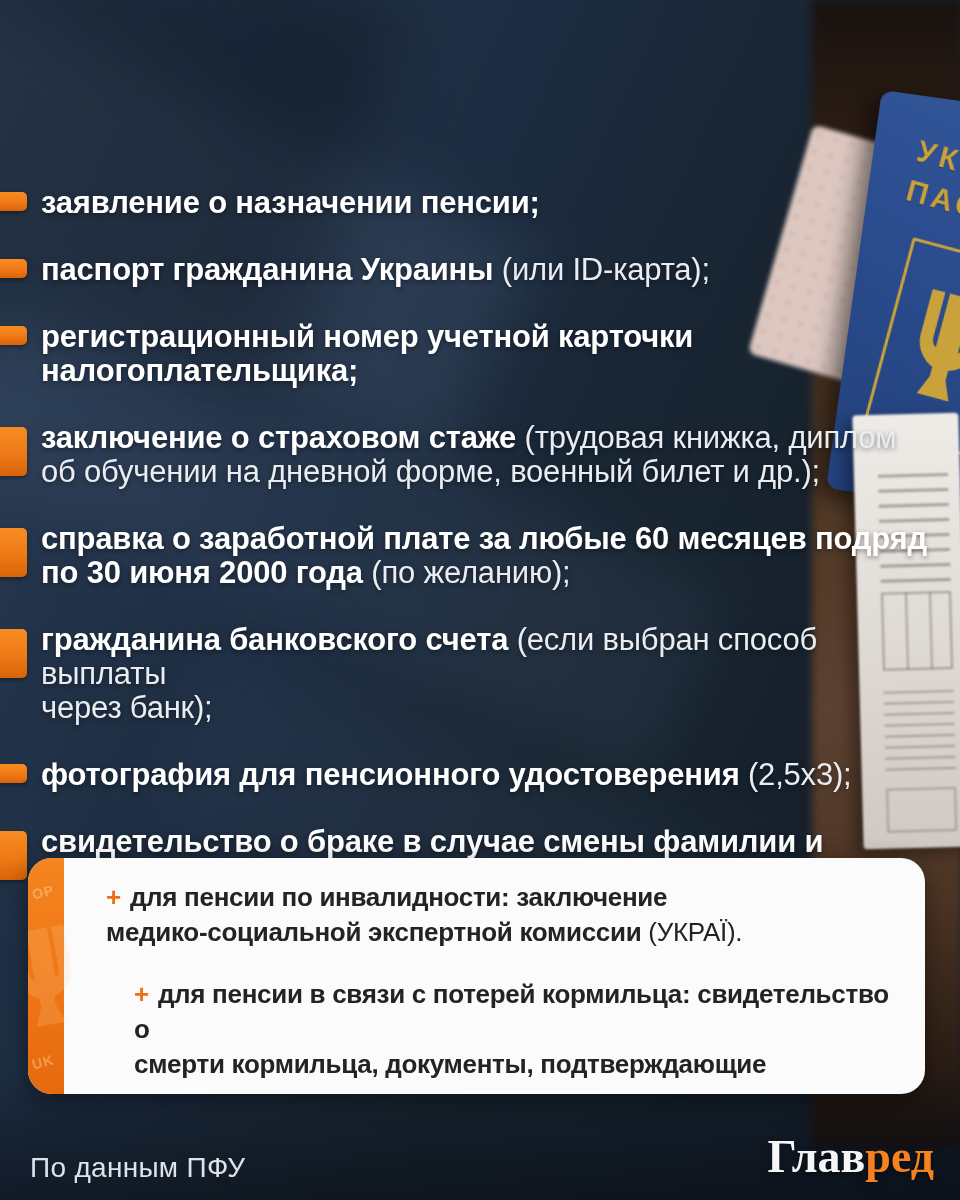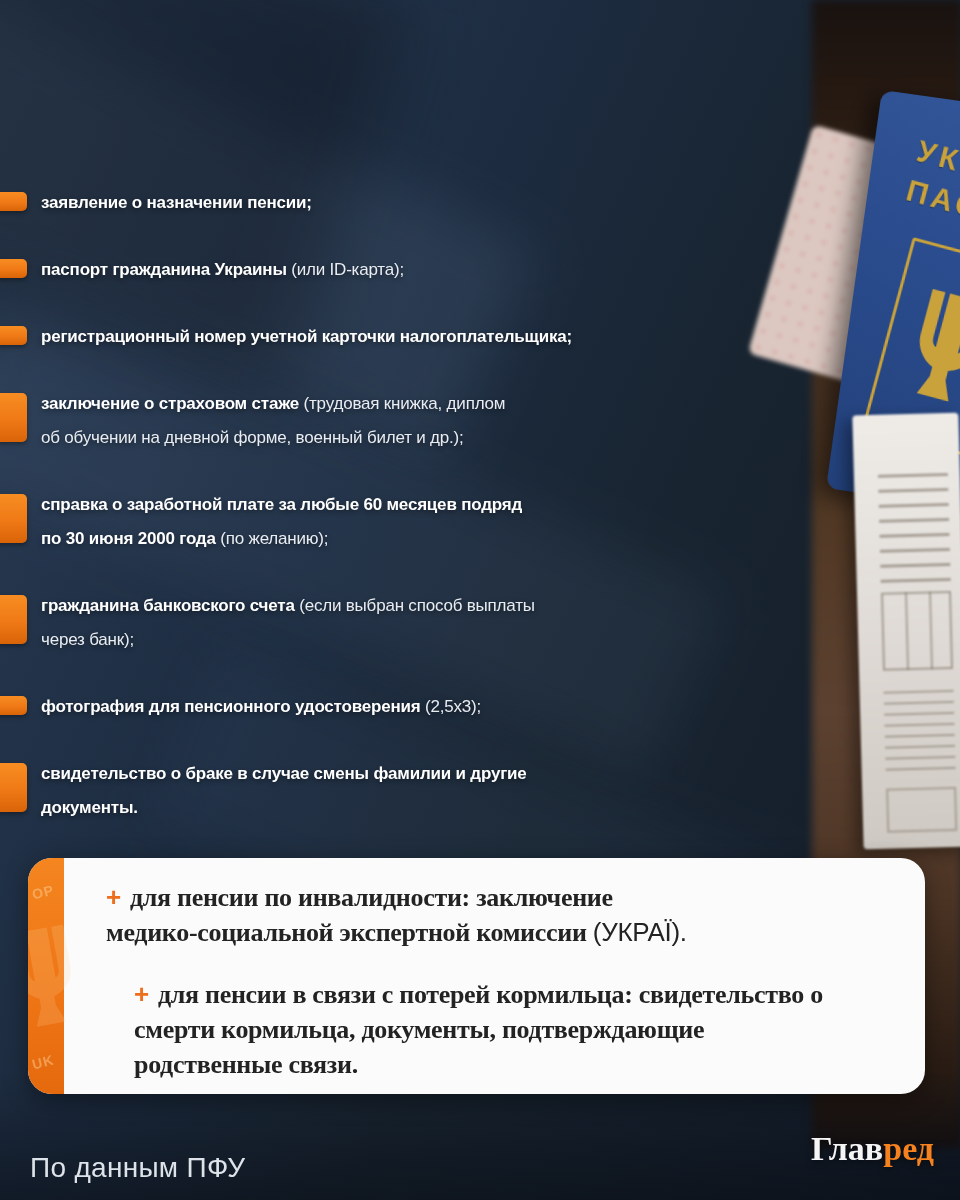--- a/index.html
+++ b/index.html
@@ -47,49 +47,49 @@
 
   
   .title{position:absolute;left:33px;top:24px;margin:0;z-index:5;
     font-size:48px;line-height:57px;font-weight:800;letter-spacing:-1px;color:#fff;
     text-shadow:0 3px 8px rgba(0,0,0,.45);}
   .accent-text{color:#f5821f;}
 
   
   .list{position:absolute;left:0;top:186px;width:932px;margin:0;padding:0;list-style:none;z-index:5;}
   .item{position:relative;padding-left:41px;margin-bottom:33px;}
-  .item .txt{margin:0;font-size:17px;line-height:34px;letter-spacing:-.2px;
+  .item .txt{margin:0;font-size:31px;line-height:34px;letter-spacing:-.2px;
     color:#e9edf2;font-weight:400;white-space:pre-line;text-shadow:0 2px 5px rgba(0,0,0,.4);}
   .item .txt b{color:#fff;font-weight:700;}
   .bullet{position:absolute;left:-5px;top:6px;width:32px;height:19px;border-radius:5px;
     background:linear-gradient(180deg,#f78d22 0%,#ef7916 55%,#d96408 100%);
     box-shadow:0 2px 4px rgba(0,0,0,.35);}
   .item.tall .bullet{height:49px;}
 
   
   .card{position:absolute;left:28px;top:858px;width:897px;height:236px;z-index:6;
     background:#fbfbfb;border-radius:24px;overflow:hidden;box-shadow:0 6px 24px rgba(0,0,0,.4);}
   .card-edge{position:absolute;left:0;top:0;bottom:0;width:36px;
     background:linear-gradient(180deg,#f4851f 0%,#ee7414 60%,#e56a0e 100%);}
   .edge-letter{position:absolute;left:4px;color:rgba(255,222,175,.42);font-size:14px;font-weight:700;
     transform:rotate(-14deg);letter-spacing:1px;}
   .edge-letter.top{top:26px;}
   .edge-letter.bottom{bottom:24px;}
   .edge-trident{position:absolute;left:-16px;top:70px;opacity:.35;transform:rotate(-10deg);}
   .card-body{position:absolute;left:36px;right:0;top:0;padding:22px 26px 0 42px;}
   .note{margin:0;font-size:26px;line-height:35px;letter-spacing:-.3px;color:#232323;
     font-weight:400;white-space:pre-line;}
-  .note b{font-weight:700;font-family:Liberation Serif, serif;}
+  .note b{font-weight:700;}
   .note .plus{color:#ee6f1b;font-weight:800;padding-right:9px;}
   .note + .note{margin-top:27px;margin-left:28px;}
 
   
   .source{position:absolute;left:30px;top:1152px;z-index:7;font-size:28px;color:#dde3e9;letter-spacing:.3px;}
   .logo{position:absolute;right:26px;top:1130px;z-index:7;font-family:"Liberation Serif",serif;
-    font-weight:700;font-size:34px;text-shadow:0 2px 6px rgba(0,0,0,.5);text-align:right;}
+    font-weight:700;font-size:46px;text-shadow:0 2px 6px rgba(0,0,0,.5);text-align:right;}
   .logo .lw{color:#f5f5f5;}
 </style>
 </head>
 <body>
 
 <div class="page">
 
   <div class="bg-base"></div>
   <div class="streak s1"></div>
   <div class="streak s2"></div>

